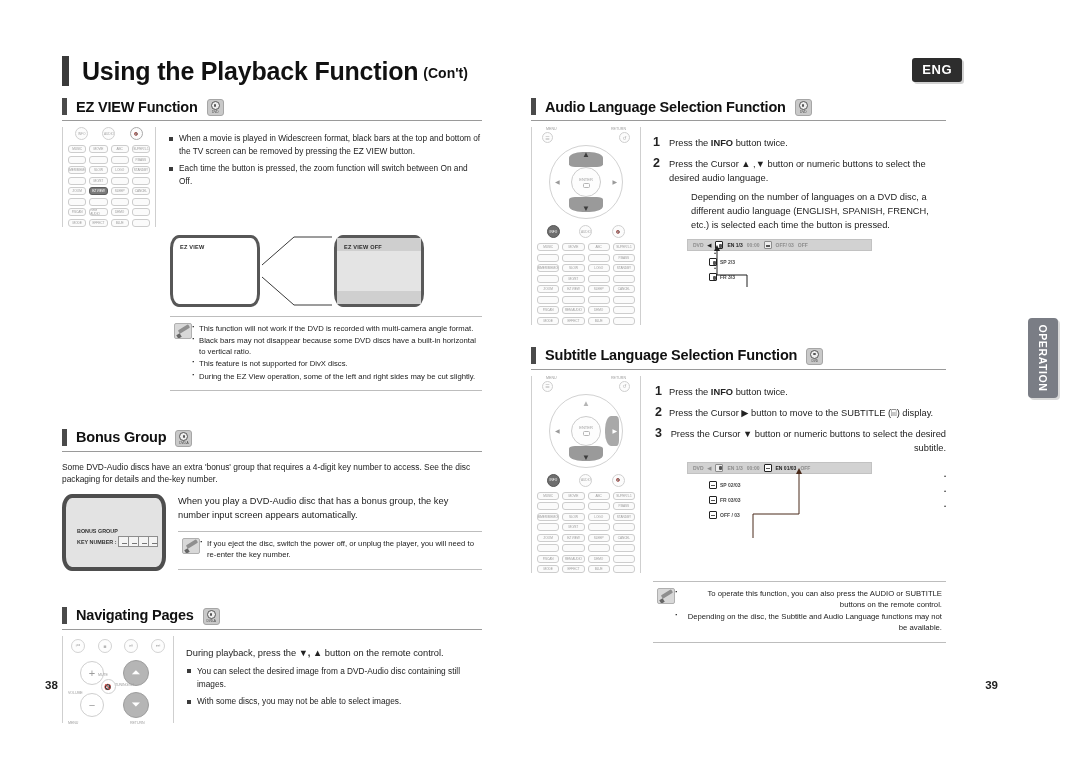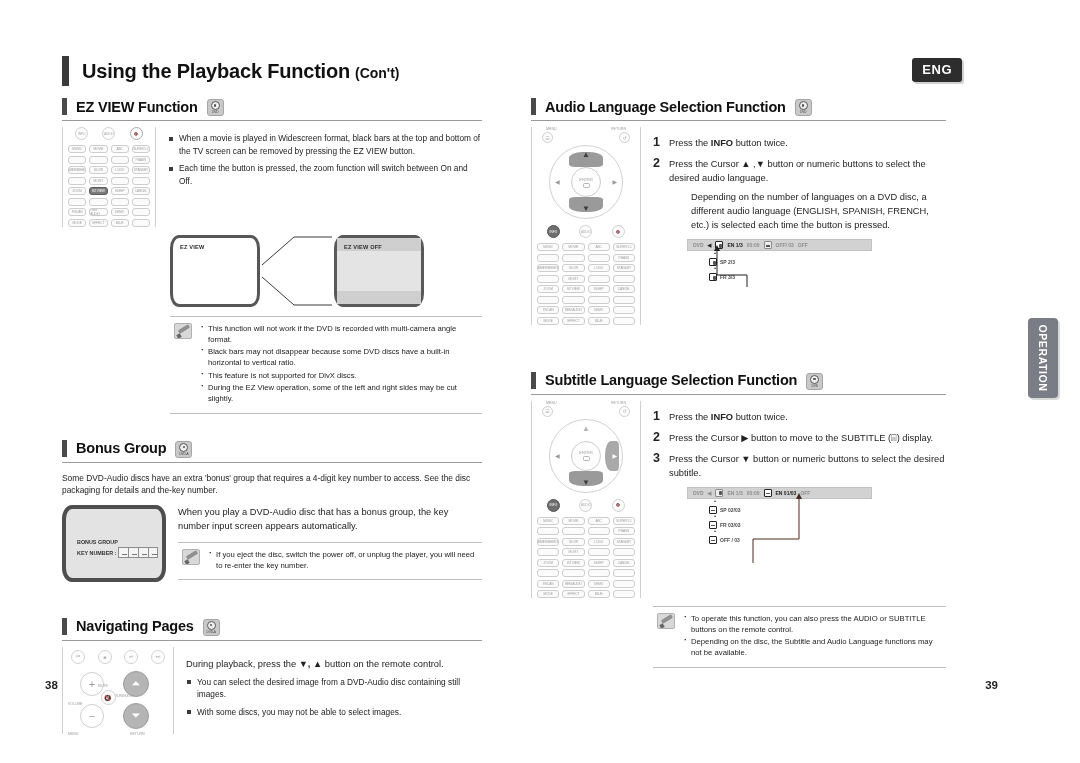--- a/index.html
+++ b/index.html
@@ -14,21 +14,21 @@
 
   
   .page-header {
     position: absolute; left: 62px; top: 52px; width: 900px; height: 38px;
     display: flex; align-items: center;
   }
   .header-bar {
     width: 7px; height: 30px; background: #3a3a3a; margin-right: 13px;
   }
   .header-title {
-    font-size: 20px; font-weight: bold; letter-spacing: -0.2px; color: #111;
+    font-size: 25px; font-weight: bold; letter-spacing: -0.2px; color: #111;
   }
   .header-sub {
     font-size: 14px; font-weight: bold; color: #111; margin-left: 5px;
     position: relative; top: 2px;
   }
   .eng-badge {
     position: absolute; right: 0; top: 6px;
     background: #2d2d2d; color: #fff; font-size: 13px; font-weight: bold;
     padding: 4px 10px 5px 10px; border-radius: 3px; letter-spacing: .5px;
     box-shadow: 2px 2px 0 rgba(0,0,0,.18);
@@ -81,21 +81,21 @@
   .numlist > li {
     display: flex; gap: 7px; font-size: 9.3px; color: #222;
     line-height: 14px; margin-bottom: 7px;
   }
   .numlist .n { font-weight: bold; font-size: 12.5px; line-height: 13px; min-width: 9px; }
   .numlist .tx b { font-weight: bold; }
   .subnote { font-size: 7.8px; color: #333; line-height: 11.5px; margin: -2px 0 7px 38px; }
 
   
   .note {
-    display: flex; gap: 9px; border-top: 1px solid #bdbdbd; border-bottom: 1px solid #bdbdbd;
+    display: flex; border-top: 1px solid #bdbdbd; border-bottom: 1px solid #bdbdbd;
     padding: 6px 4px 7px 4px; margin-top: 9px;
   }
   .pencil {
     flex: 0 0 auto; width: 18px; height: 16px; background:#d8d8d8; border:1px solid #b0b0b0;
     position: relative; border-radius: 2px; overflow:hidden;
   }
   .pencil::before{
     content:""; position:absolute; left:2.5px; top:3px; width:12px; height:4.2px;
     background:#8f8f8f; transform: rotate(-32deg); border-radius:1px;
   }
@@ -365,21 +365,21 @@
         <div class="pencil"></div>
         <ul>
           <li>This function will not work if the DVD is recorded with multi-camera angle format.</li>
           <li>Black bars may not disappear because some DVD discs have a built-in horizontal to vertical ratio.</li>
           <li>This feature is not supported for DivX discs.</li>
           <li>During the EZ View operation, some of the left and right sides may be cut slightly.</li>
         </ul>
       </div>
     </div>
 
-    <div class="sec" style="margin-top:26px;">
+    <div class="sec" style="margin-top:38px;">
       <div class="sec-head">
         <div class="sec-bar"></div>
         <div class="sec-title">Bonus Group</div>
         <div class="disc-badge">
           <div class="ring"></div>
           <div class="cap">DVD-A</div>
         </div>
       </div>
 
       <p class="italic-lead">Some DVD-Audio discs have an extra 'bonus' group that requires a 4-digit key number to access. See the disc packaging for details and the-key number.</p>
@@ -568,21 +568,21 @@
               <svg width="120" height="46" style="position:absolute;left:0;top:-8px;pointer-events:none;">
                 <polyline points="60,44 60,32 30,32 30,6" fill="none" stroke="#1f1f1f" stroke-width="1"></polyline>
                 <polygon points="30,2 27,8 33,8" fill="#1f1f1f"></polygon>
               </svg>
             </div>
           </div>
         </div>
       </div>
     </div>
 
-    <div class="sec" style="margin-top:47px;">
+    <div class="sec" style="margin-top:22px;text-align:right;">
       <div class="sec-head">
         <div class="sec-bar"></div>
         <div class="sec-title">Subtitle Language Selection Function</div>
         <div class="disc-badge">
           <div class="ring"></div>
           <div class="cap">DVD</div>
         </div>
       </div>
 
       <div class="blk">

